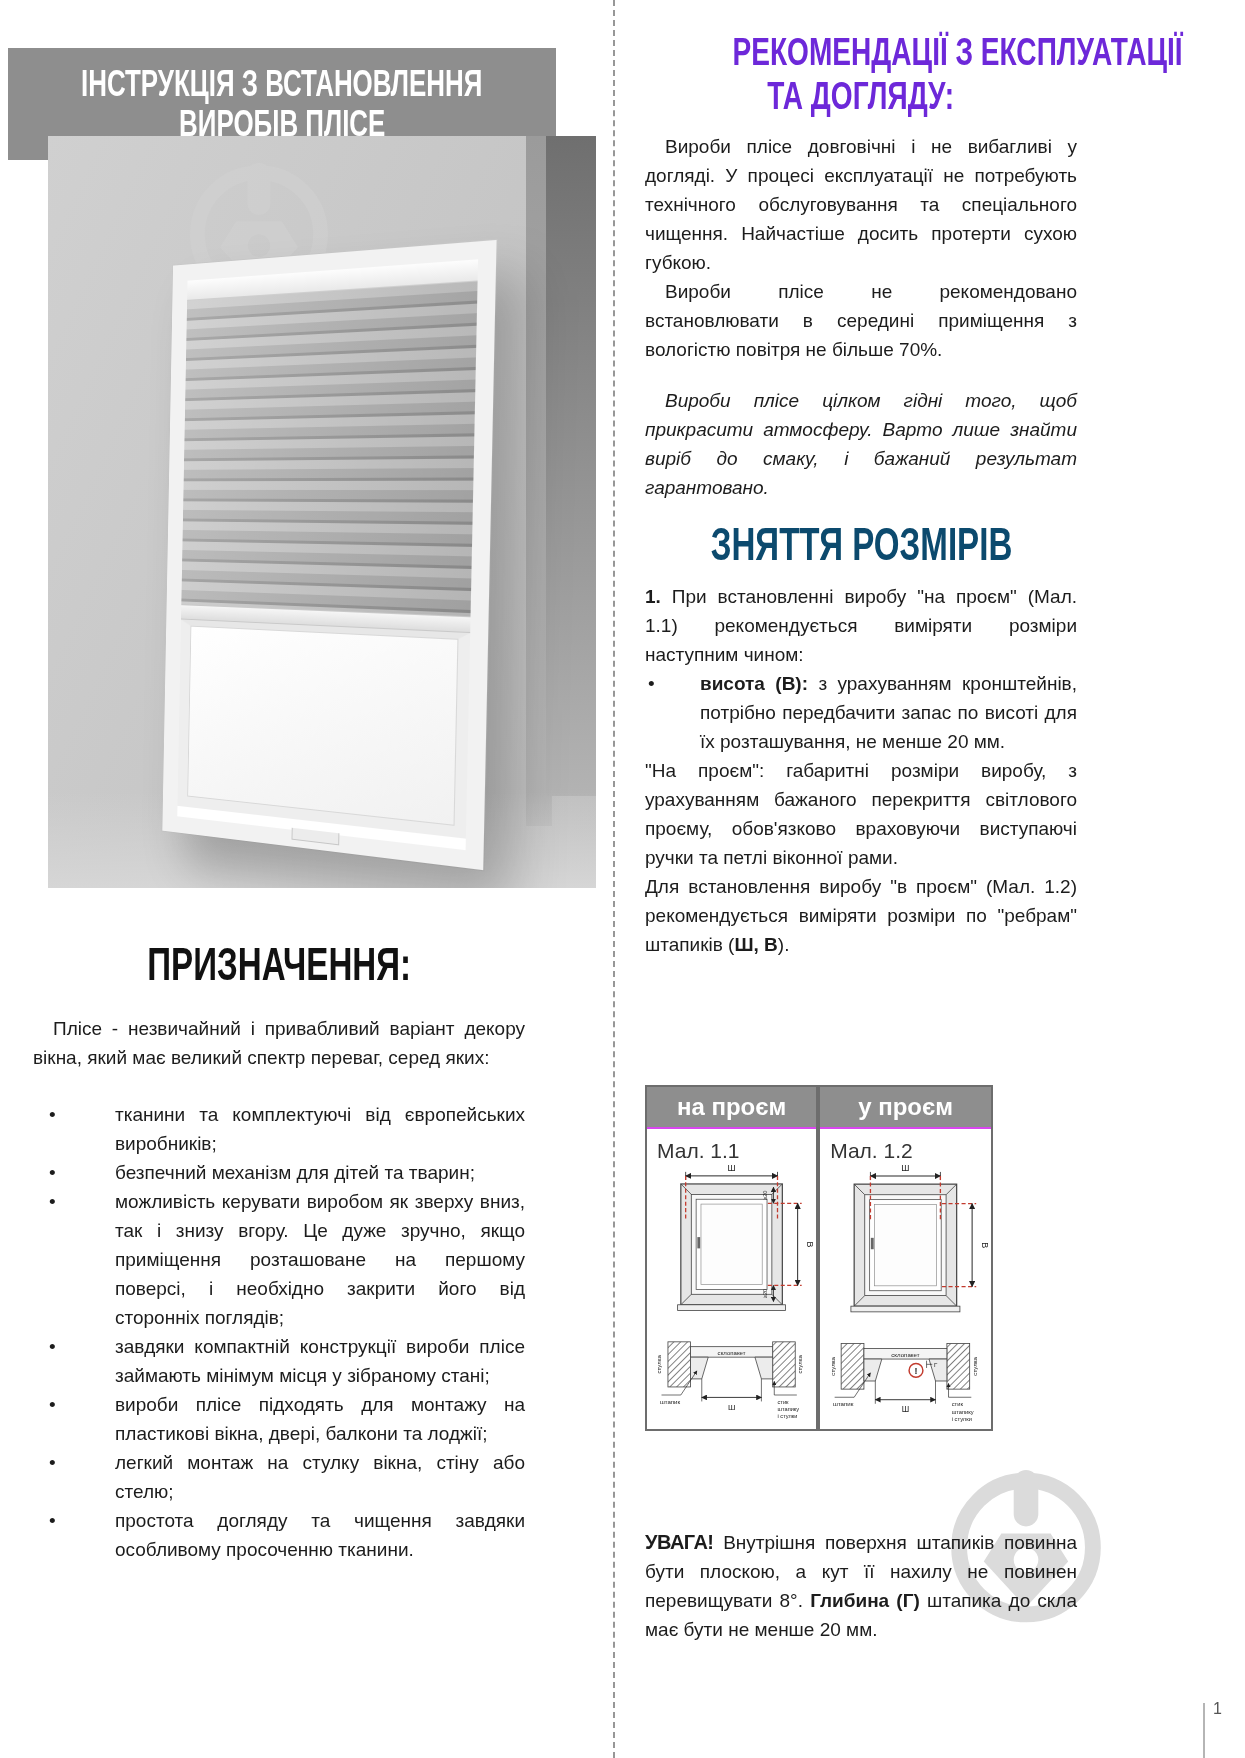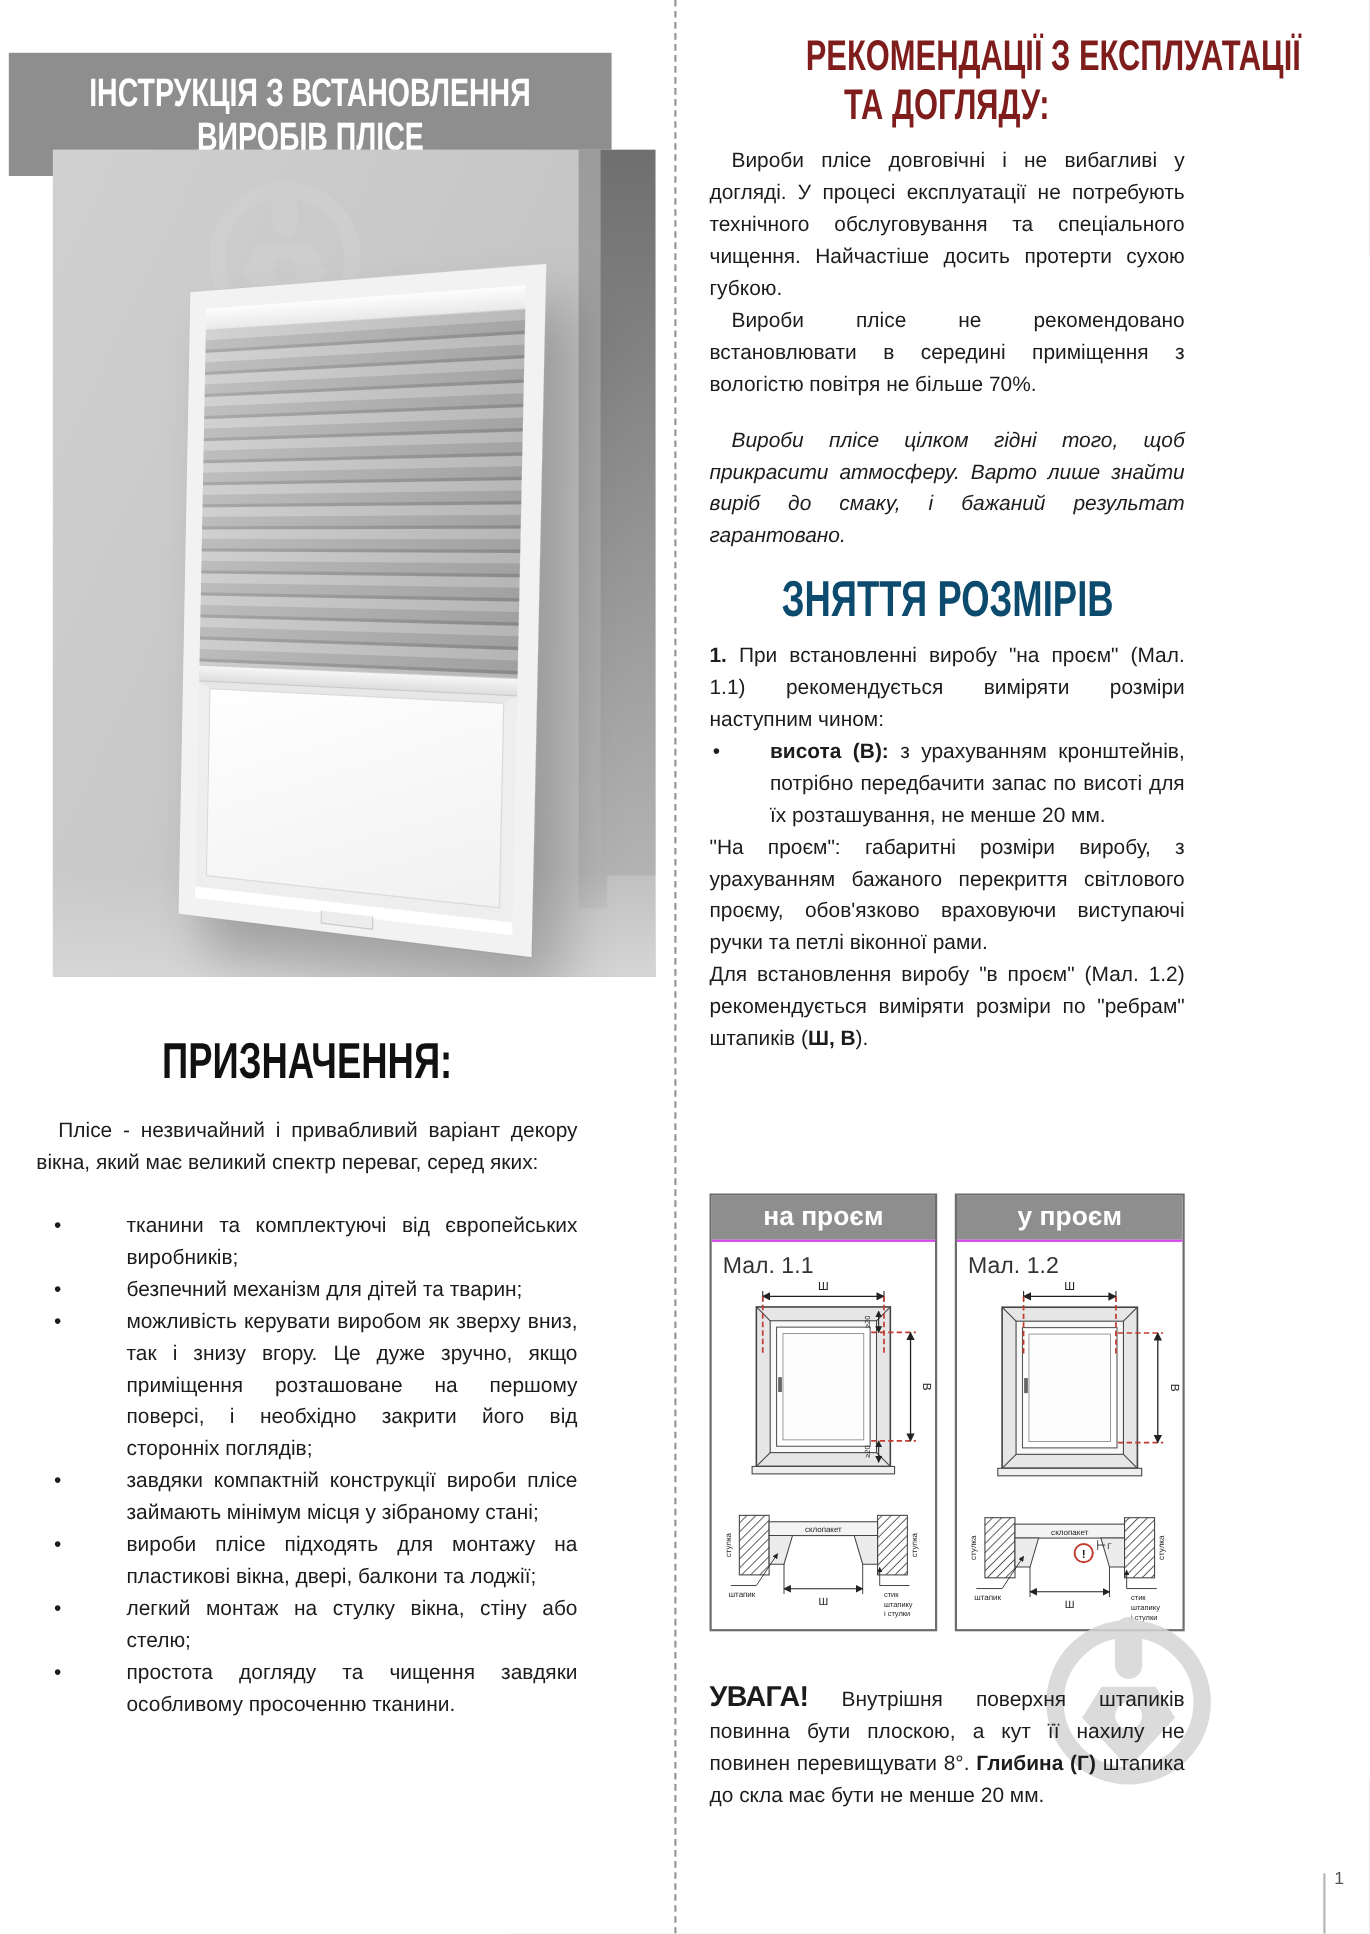--- a/index.html
+++ b/index.html
@@ -42,38 +42,38 @@
   .wm-top{left:130px;top:14px;width:162px;height:162px;color:#d2d2d2;opacity:.55;}
   .wm-bottom{left:938px;top:1456px;width:176px;height:176px;color:#d5d5d5;opacity:.85;z-index:1;}
   .left-flow{position:absolute;left:33px;top:938px;width:492px;}
   .left-flow h2{margin:0 0 0 0;font-size:46px;line-height:52px;text-align:center;color:#111;}
   .purpose-intro{margin-top:24px;}
   .b-list{list-style:none;margin:28px 0 0 0;padding:0;}
   .b-list li{position:relative;padding-left:82px;text-align:justify;font-size:19px;line-height:29px;}
   .b-list li::before{content:"\2022";position:absolute;left:16px;top:0;font-size:19px;}
   
   .right-flow{position:absolute;left:645px;top:30px;width:432px;z-index:2;}
-  .r-title{font-size:39px;line-height:44px;color:#7f1d1d;}
+  .r-title{font-size:39px;line-height:44px;color:#6d28d9;}
   .r-care{margin-top:14px;}
   .r-p3{margin-top:22px;font-style:italic;}
   .r-h2{margin:16px 0 12px 0;font-size:46px;line-height:52px;color:#0c4a6e;}
   .r-list{list-style:none;margin:0;padding:0;}
   .r-list li{position:relative;padding-left:55px;text-align:justify;font-size:19px;line-height:29px;}
   .r-list li::before{content:"\2022";position:absolute;left:3px;top:0;}
   .b-lead{font-weight:700;}
-  .figures{position:absolute;left:645px;top:1085px;width:432px;display:flex;justify-content:space-between;z-index:0;}
+  .figures{position:absolute;left:645px;top:1085px;width:348px;display:flex;justify-content:space-between;z-index:0;}
   .figbox{width:207px;border:2px solid #6d6d6d;box-sizing:border-box;background:#fff;}
   .figbox .fig-header{height:40px;background:#8e8e8e;color:#fff;display:flex;align-items:center;justify-content:center;
                       font-size:24px;font-weight:700;}
   .fig-body{padding:6px 0 4px 0;border-top:2px solid #d946ef;}
   .fig-label{font-size:21px;color:#333;padding:4px 0 0 10px;}
   .figbox svg{display:block;width:100%;height:auto;}
   svg text{font-family:"Liberation Sans",sans-serif;fill:#222;}
   .attention{position:absolute;left:645px;top:1528px;width:432px;z-index:2;}
-  .attn-label{font-weight:800;letter-spacing:-.5px;font-size:26px;}
+  .attn-label{font-weight:800;letter-spacing:-.5px;font-size:20px;}
   .bold{font-weight:700;}
   
   .page-line{position:absolute;left:1203px;top:1703px;height:55px;border-left:2px solid #b5b5b5;}
   .page-num{position:absolute;left:1213px;top:1700px;font-size:16px;color:#555;}
 </style>
 </head>
 <body>
 
 <div class="page">
 

